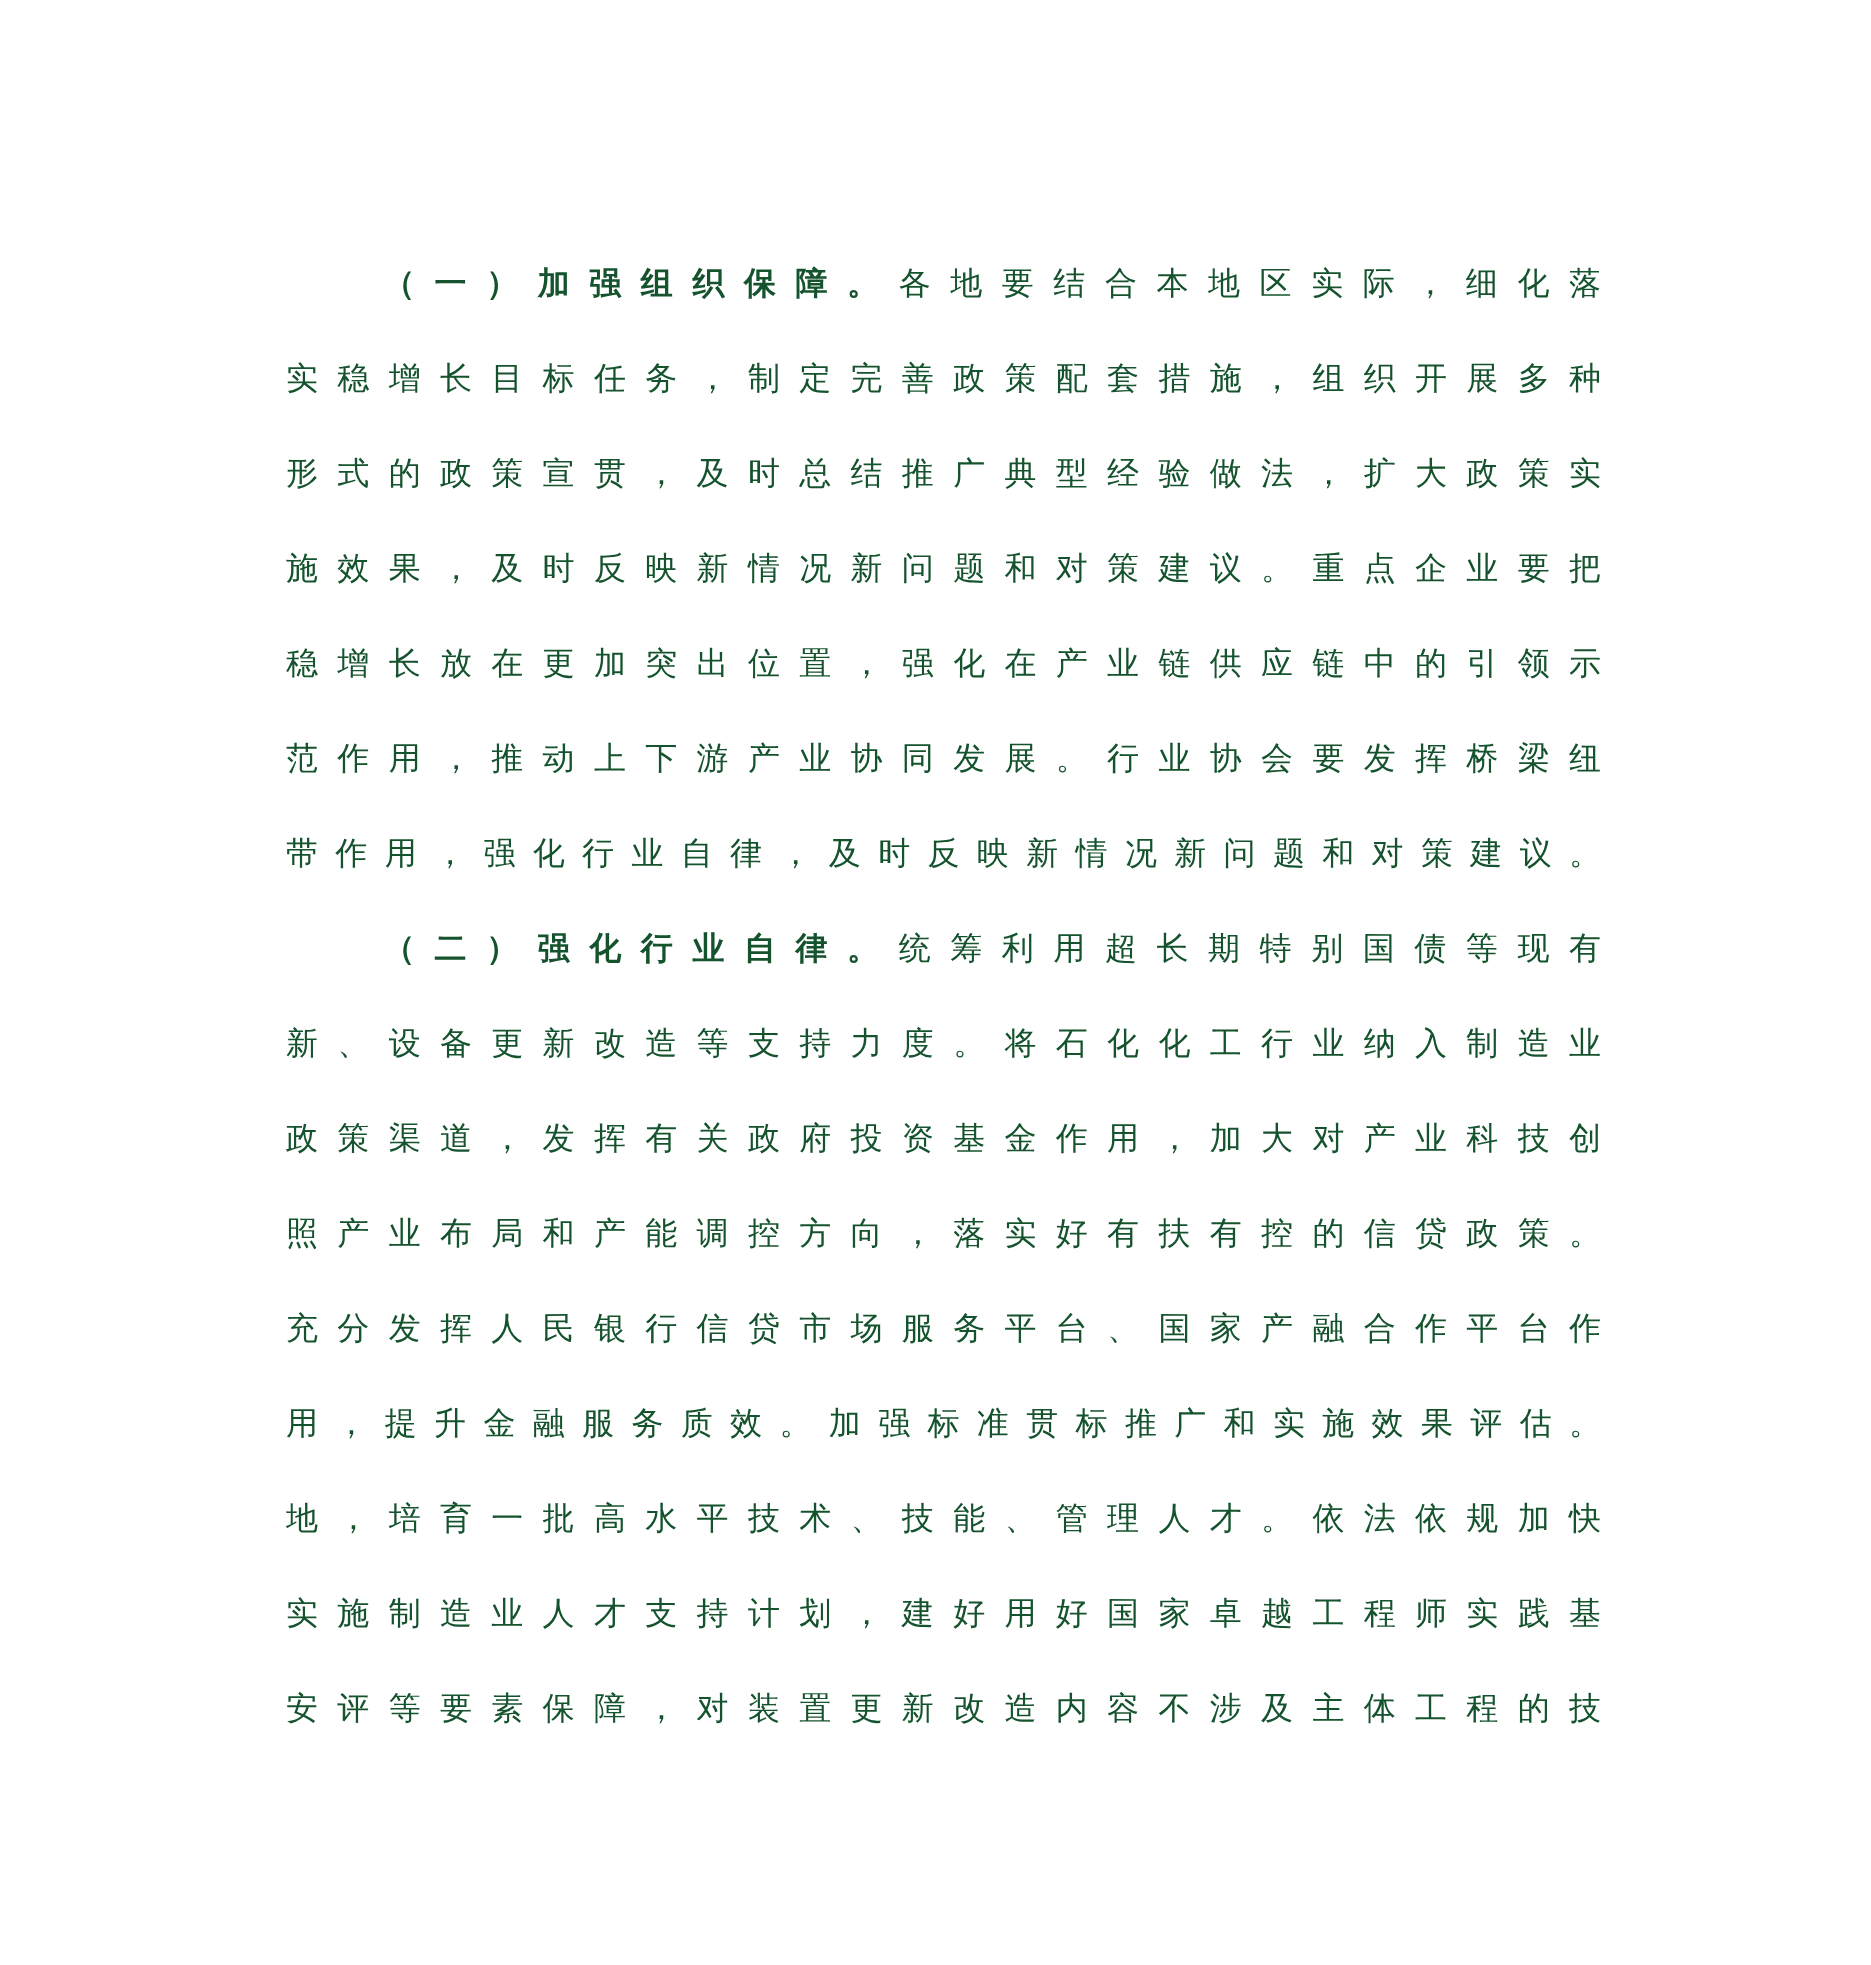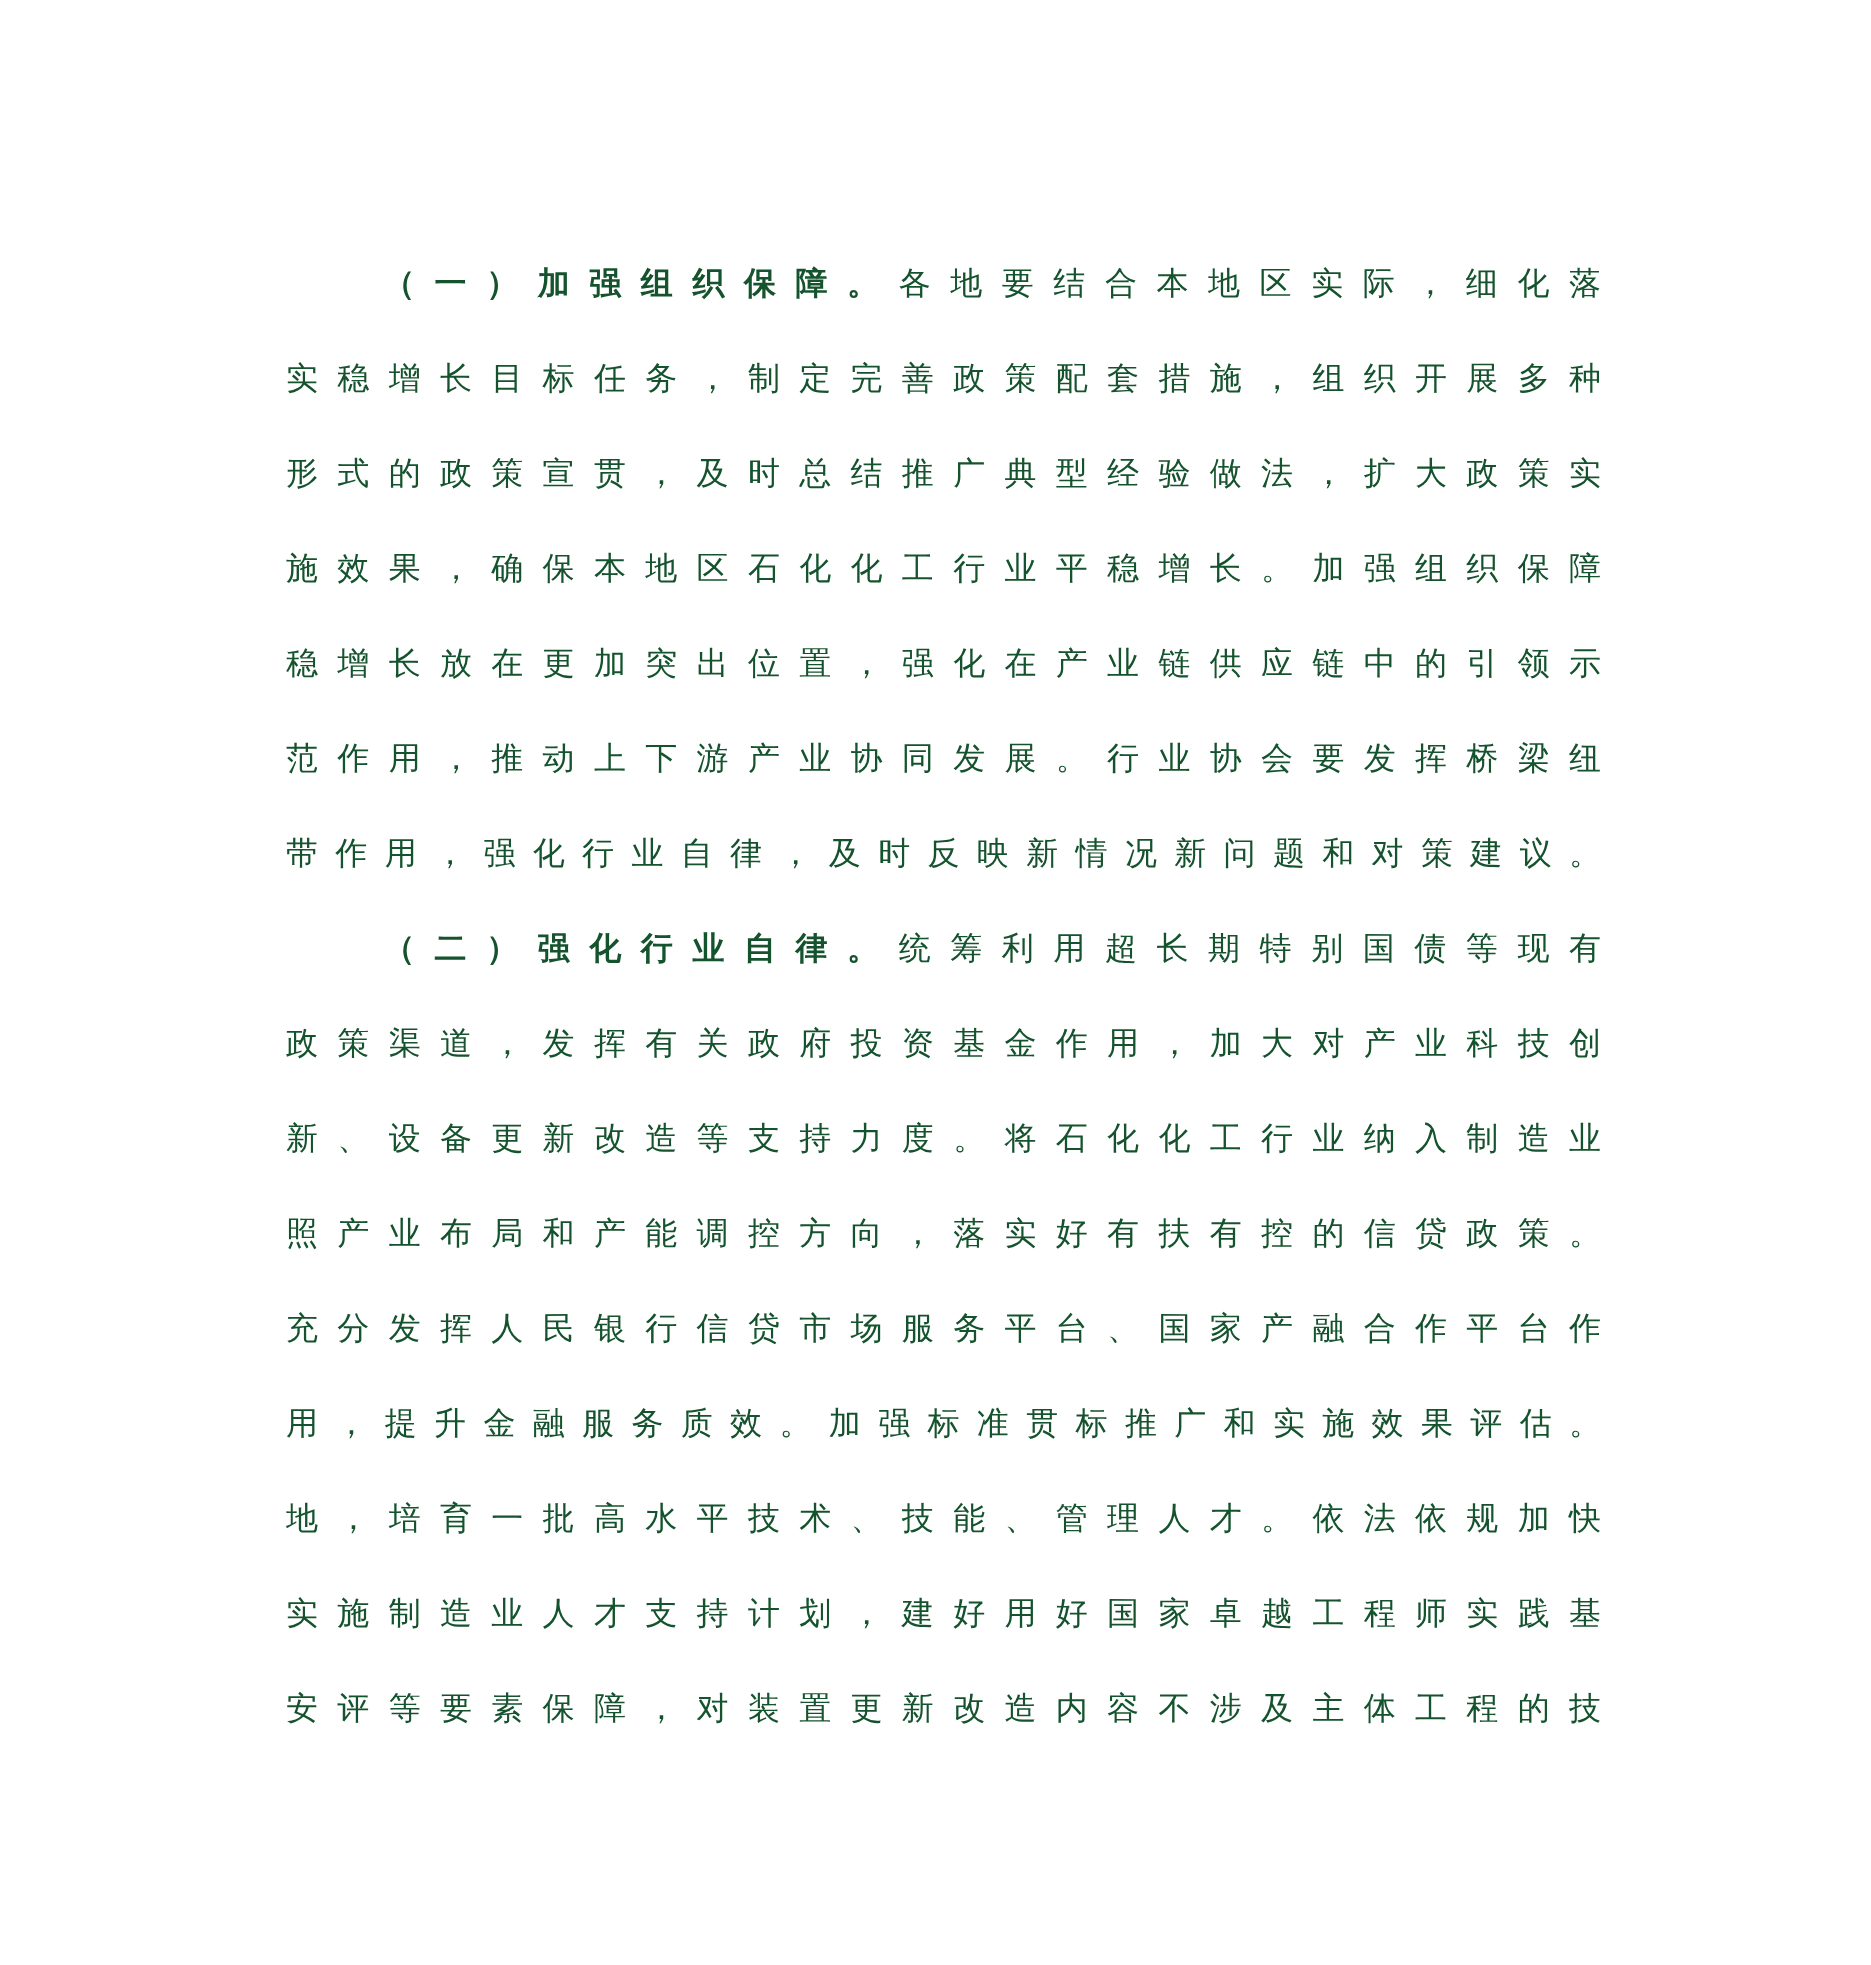--- a/index.html
+++ b/index.html
@@ -41,27 +41,27 @@
   }
 </style>
 </head>
 <body>
 
 <div class="page">
   <div class="content" id="content">
       <div class="line indent"><span class="lead">（一）加强组织保障。</span><span>各地要结合本地区实际，细化落</span></div>
       <div class="line"><span>实稳增长目标任务，制定完善政策配套措施，组织开展多种</span></div>
       <div class="line"><span>形式的政策宣贯，及时总结推广典型经验做法，扩大政策实</span></div>
-      <div class="line"><span>施效果，确保本地区石化化工行业平稳增长。加强组织保障</span></div>
+      <div class="line"><span>施效果，及时反映新情况新问题和对策建议。重点企业要把</span></div>
       <div class="line"><span>稳增长放在更加突出位置，强化在产业链供应链中的引领示</span></div>
       <div class="line"><span>范作用，推动上下游产业协同发展。行业协会要发挥桥梁纽</span></div>
       <div class="line"><span>带作用，强化行业自律，及时反映新情况新问题和对策建议。</span></div>
       <div class="line indent"><span class="lead">（二）强化行业自律。</span><span>统筹利用超长期特别国债等现有</span></div>
+      <div class="line"><span>新、设备更新改造等支持力度。将石化化工行业纳入制造业</span></div>
       <div class="line"><span>政策渠道，发挥有关政府投资基金作用，加大对产业科技创</span></div>
-      <div class="line"><span>新、设备更新改造等支持力度。将石化化工行业纳入制造业</span></div>
       <div class="line"><span>照产业布局和产能调控方向，落实好有扶有控的信贷政策。</span></div>
       <div class="line"><span>充分发挥人民银行信贷市场服务平台、国家产融合作平台作</span></div>
       <div class="line"><span>用，提升金融服务质效。加强标准贯标推广和实施效果评估。</span></div>
       <div class="line"><span>地，培育一批高水平技术、技能、管理人才。依法依规加快</span></div>
       <div class="line"><span>实施制造业人才支持计划，建好用好国家卓越工程师实践基</span></div>
       <div class="line"><span>安评等要素保障，对装置更新改造内容不涉及主体工程的技</span></div>
       <div class="line"></div>
     </div>
 
 </div>

